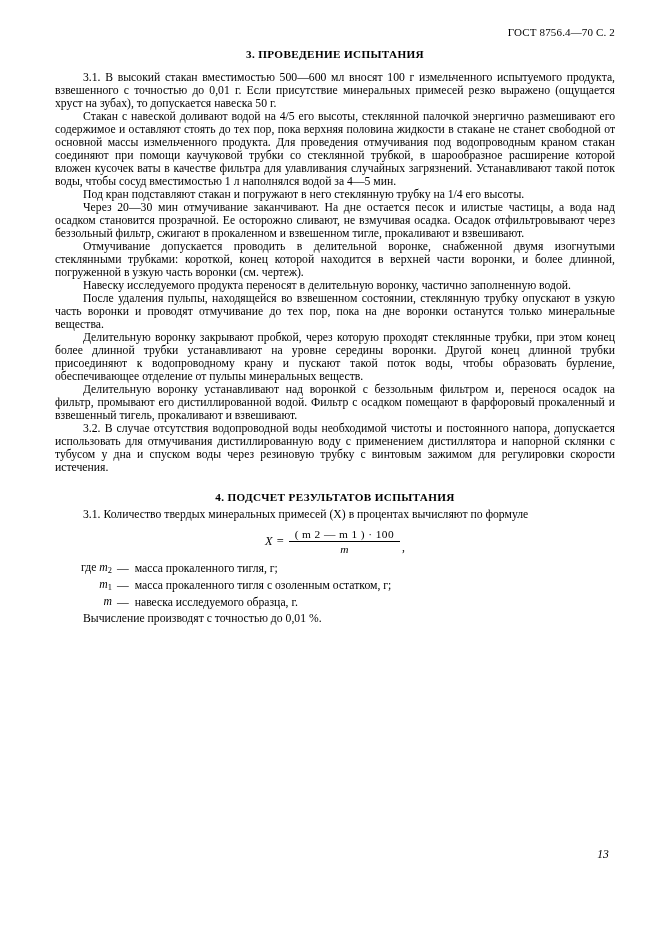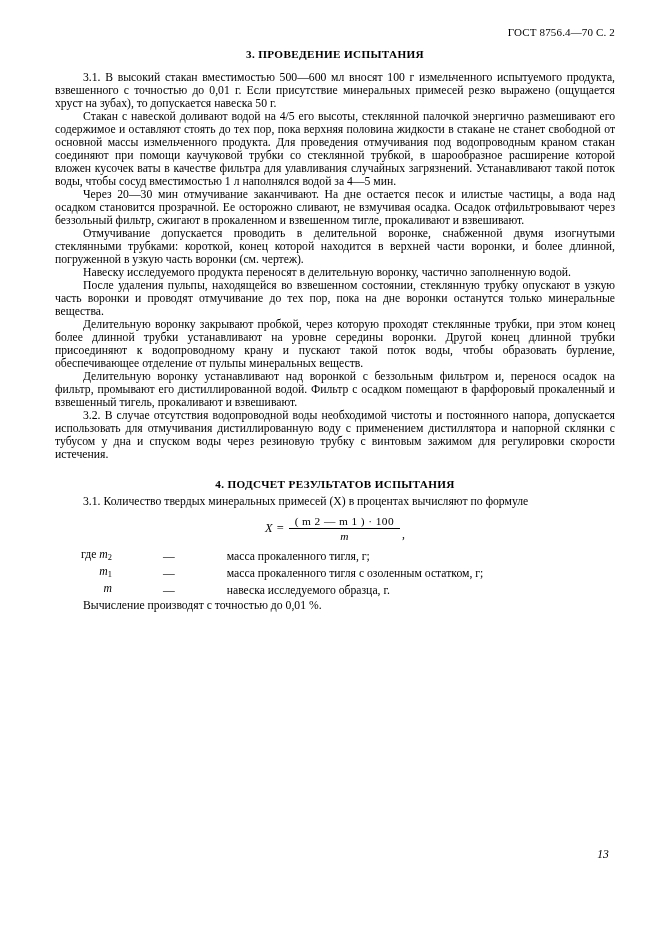--- a/index.html
+++ b/index.html
@@ -121,22 +121,21 @@
   }
 
   
   .where-list {
     margin-top: 4px;
     font-size: 11.7px;
     line-height: 14.55px;
   }
   .where-row {
     display: flex;
-    align-items: flex-end;
-    gap: 46px;
+    align-items: center;
   }
   .where-row .lead {
     width: 62px;
     flex: 0 0 62px;
     text-align: right;
     padding-right: 5px;
     box-sizing: border-box;
     white-space: nowrap;
   }
   .where-row .dash {
@@ -173,20 +172,21 @@
   <div class="content">
 
     <div class="header-row">
       <span>ГОСТ 8756.4—70 С. 2</span>
     </div>
 
     <div class="section-heading">3.  ПРОВЕДЕНИЕ ИСПЫТАНИЯ</div>
 
     <p class="para">3.1.  В высокий стакан вместимостью 500—600 мл вносят 100 г измельченного испытуемого продукта, взвешенного с точностью до 0,01 г. Если присутствие минеральных примесей резко выражено (ощущается хруст на зубах), то допускается навеска 50 г.</p>
     <p class="para">Стакан с навеской доливают водой на 4/5 его высоты, стеклянной палочкой энергично размешивают его содержимое и оставляют стоять до тех пор, пока верхняя половина жидкости в стакане не станет свободной от основной массы измельченного продукта. Для проведения отмучивания под водопроводным краном стакан соединяют при помощи каучуковой трубки со стеклянной трубкой, в шарообразное расширение которой вложен кусочек ваты в качестве фильтра для улавливания случайных загрязнений. Устанавливают такой поток воды, чтобы сосуд вместимостью 1 л наполнялся водой за 4—5 мин.</p>
+    <p class="para">Под кран подставляют стакан и погружают в него стеклянную трубку на 1/4 его высоты.</p>
     <p class="para">Через 20—30 мин отмучивание заканчивают. На дне остается песок и илистые частицы, а вода над осадком становится прозрачной. Ее осторожно сливают, не взмучивая осадка. Осадок отфильтровывают через беззольный фильтр, сжигают в прокаленном и взвешенном тигле, прокаливают и взвешивают.</p>
     <p class="para">Отмучивание допускается проводить в делительной воронке, снабженной двумя изогнутыми стеклянными трубками: короткой, конец которой находится в верхней части воронки, и более длинной, погруженной в узкую часть воронки (см. чертеж).</p>
     <p class="para">Навеску исследуемого продукта переносят в делительную воронку, частично заполненную водой.</p>
     <p class="para">После удаления пульпы, находящейся во взвешенном состоянии, стеклянную трубку опускают в узкую часть воронки и проводят отмучивание до тех пор, пока на дне воронки останутся только минеральные вещества.</p>
     <p class="para">Делительную воронку закрывают пробкой, через которую проходят стеклянные трубки, при этом конец более длинной трубки устанавливают на уровне середины воронки. Другой конец длинной трубки присоединяют к водопроводному крану и пускают такой поток воды, чтобы образовать бурление, обеспечивающее отделение от пульпы минеральных веществ.</p>
     <p class="para">Делительную воронку устанавливают над воронкой с беззольным фильтром и, перенося осадок на фильтр, промывают его дистиллированной водой. Фильтр с осадком помещают в фарфоровый прокаленный и взвешенный тигель, прокаливают и взвешивают.</p>
     <p class="para">3.2.  В случае отсутствия водопроводной воды необходимой чистоты и постоянного напора, допускается использовать для отмучивания дистиллированную воду с применением дистиллятора и напорной склянки с тубусом у дна и спуском воды через резиновую трубку с винтовым зажимом для регулировки скорости истечения.</p>
 
     <div class="section-heading second">4.  ПОДСЧЕТ РЕЗУЛЬТАТОВ ИСПЫТАНИЯ</div>
 

